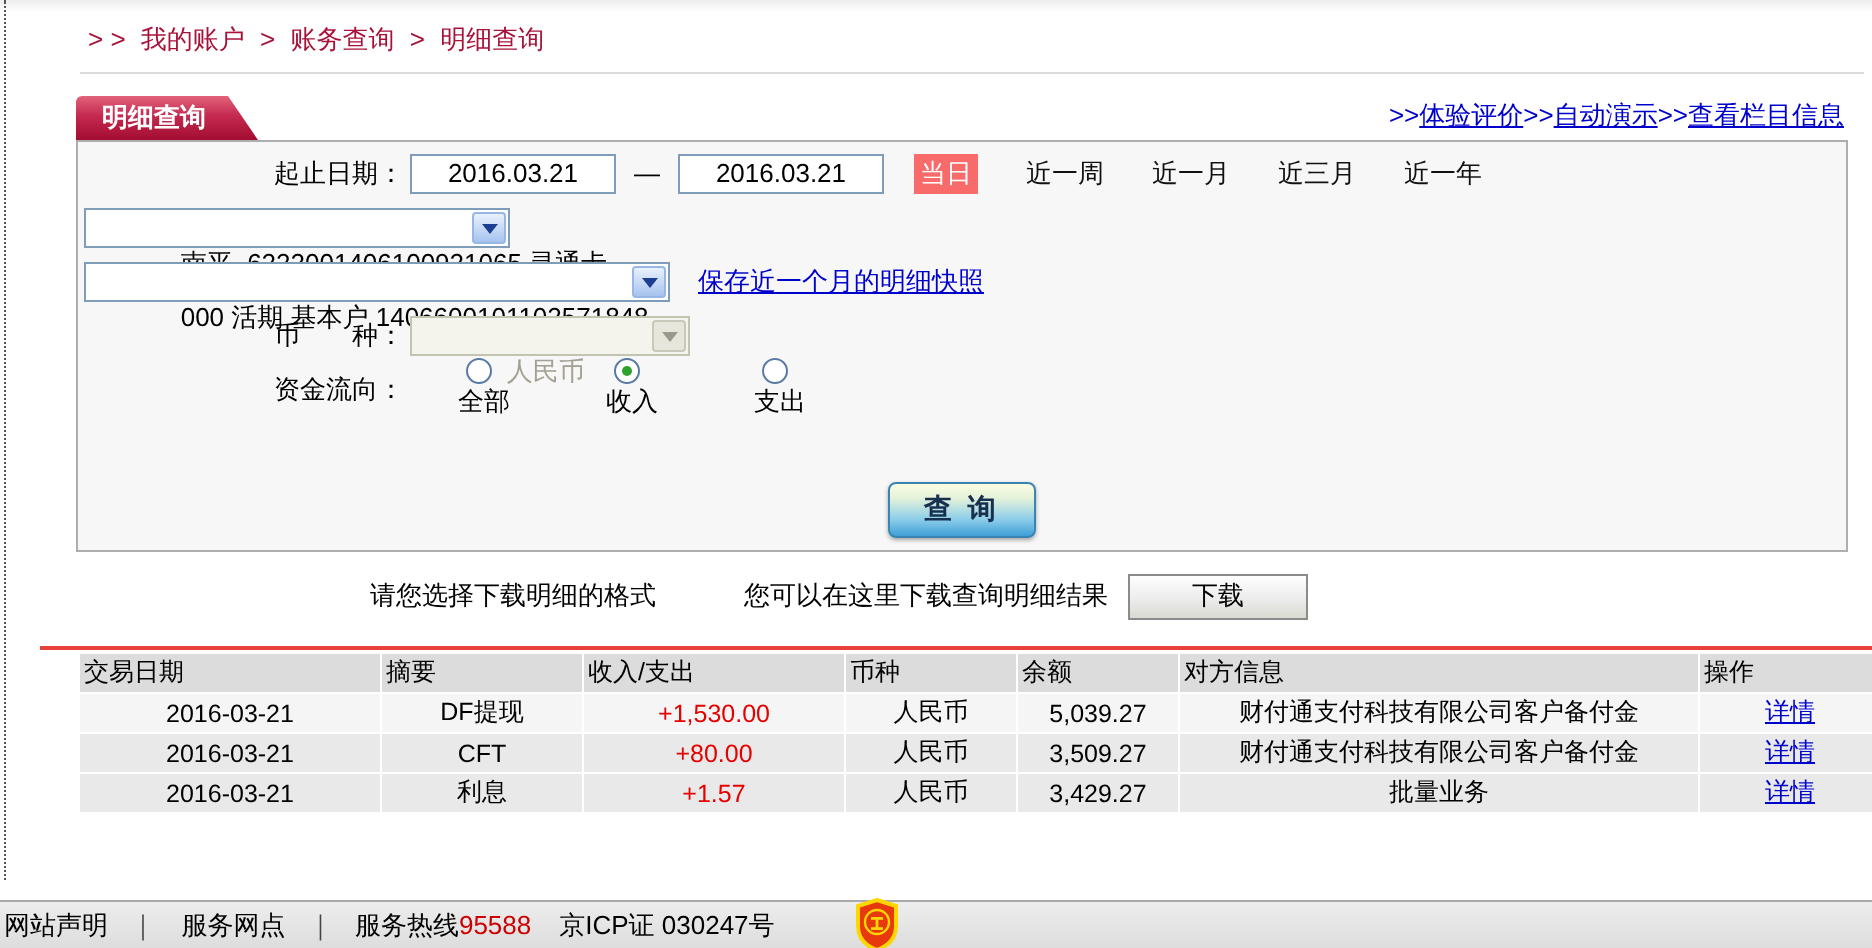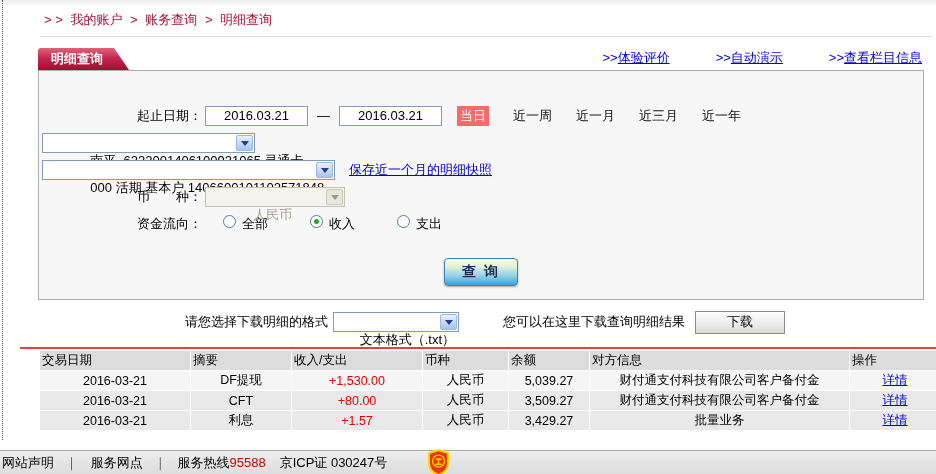--- a/index.html
+++ b/index.html
@@ -15,26 +15,26 @@
   .crumb { cursor:pointer; }
   .bc-rule { margin:7px 4px 0 40px; border-top:1px solid #dcdcdc; }
 
   
   .panel { margin:11px 12px 0 38px; position:relative; }
   .panel-head { display:flex; justify-content:space-between; align-items:flex-end; height:22px; }
   .tab { height:22px; line-height:22px; padding:0 26px 0 13px; color:#fff; font-weight:bold;
          background:linear-gradient(180deg,#e2637a 0%,#c52950 45%,#a30c31 100%);
          clip-path:polygon(0 0, calc(100% - 15px) 0, 100% 100%, 0 100%);
          border-top-left-radius:3px; }
-  .head-links { display:flex; gap:46px; padding-right:2px; padding-bottom:3px;margin-left:16px; }
+  .head-links { display:flex; padding-right:2px; padding-bottom:3px;margin-left:16px; }
   .head-link { color:#0000cc; text-decoration:none; cursor:pointer; }
   .head-link .lk { text-decoration:underline; }
 
   
-  .form-box { border:1px solid #aeaeae; background:#f7f7f7; height:230px; padding-top:31px; }
+  .form-box { border:1px solid #aeaeae; background:#f7f7f7; height:206px; padding-top:2px; }
   .form-row { display:flex; align-items:center; height:27px; }
   .form-label { width:163px; text-align:right; flex:none; white-space:pre; }
   .ctrl { margin-left:3px; display:flex; align-items:center; }
 
   .date-input { width:103px; height:20px; border:1px solid #7f9db9; background:#fff;
                 text-align:center; font-size:13px; font-family:inherit; }
   .dash { margin:0 9px; }
   .today-badge { margin-left:15px; width:32px; height:20px; line-height:20px; text-align:center;
                  background:#f96b6b; color:#fff; cursor:pointer; }
   .quick-link { margin-left:24px; color:#111; cursor:pointer; }
@@ -50,33 +50,33 @@
   .xp-select.disabled { border-color:#c3c3b2; background:#f4f4ec; color:#a3a093; }
   .xp-select.disabled .arrow-btn { background:#e6e6dc; border-color:#c9c9bb; }
   .xp-select.disabled .arrow-btn i { border-top-color:#9a9a8c; }
   .w-account { width:213px; }
   .w-subacct { width:293px; }
   .w-currency { width:140px; }
   .w-format { width:126px; }
 
   .snap-link { margin-left:14px; color:#0000cc; text-decoration:underline; cursor:pointer; }
 
-  .radio-group { display:flex; align-items:flex-start; margin-left:18px; }
+  .radio-group { display:flex; align-items:center; margin-left:18px;flex-direction:column; }
   .radio { width:13px; height:13px; border:1px solid #5a7aa4; border-radius:50%; background:#fff;
            position:relative; flex:none; cursor:pointer; }
   .radio.checked::after { content:""; position:absolute; left:3px; top:3px; width:5px; height:5px;
            border-radius:50%; background:#2ea22e; }
   .radio-label { margin:0 0 0 6px; }
   .radio-group + .radio-group { margin-left:42px; }
 
   .btn-row { display:flex; justify-content:center; margin-top:21px; }
   .query-btn { width:74px; height:28px; border:1px solid #3a84b4; border-radius:4px;
                background:linear-gradient(180deg,#fcfde2 0%,#e3f1d9 28%,#8ccdea 68%,#3f9fd6 100%);
                font-size:14px; font-weight:bold; color:#17304f; cursor:pointer;
-               box-shadow:0 1px 2px rgba(0,0,0,.35); font-family:inherit; letter-spacing:2px; }
+               box-shadow:0 1px 2px rgba(0,0,0,.35); font-family:inherit; letter-spacing:2px;margin-top:12px; }
 
   
   .dl-row { display:flex; align-items:center; margin:10px 0 0 185px; height:24px; }
   .dl-result-label { margin-left:44px; }
   .dl-btn { margin-left:10px; width:90px; height:23px; border:1px solid #8b8b8b;
             background:linear-gradient(180deg,#fefefe 0%,#ececе6 55%,#dadad2 100%);
             background:linear-gradient(180deg,#fefefe 0%,#ececec 55%,#dadad2 100%);
             font-size:13px; font-family:inherit; cursor:pointer; }
 
   .red-rule { margin:13px 0 0 20px; width:916px; border-top:2px solid #e8413a; }
@@ -192,24 +192,20 @@
       </div>
 
       <div class="btn-row">
         <button class="query-btn">查 询</button>
       </div>
     </div>
   </div>
 
   <div class="dl-row">
     <span>请您选择下载明细的格式</span>
-    <span class="xp-select w-format" style="margin-left:5px;">
-      <span>文本格式（.txt）</span>
-      <span class="arrow-btn"><i></i></span>
-    </span>
     <span class="dl-result-label">您可以在这里下载查询明细结果</span>
     <button class="dl-btn">下载</button>
   </div>
 
   <div class="red-rule"></div>
 
   <table>
     <colgroup>
       <col style="width:150px">
         <col style="width:100px">

